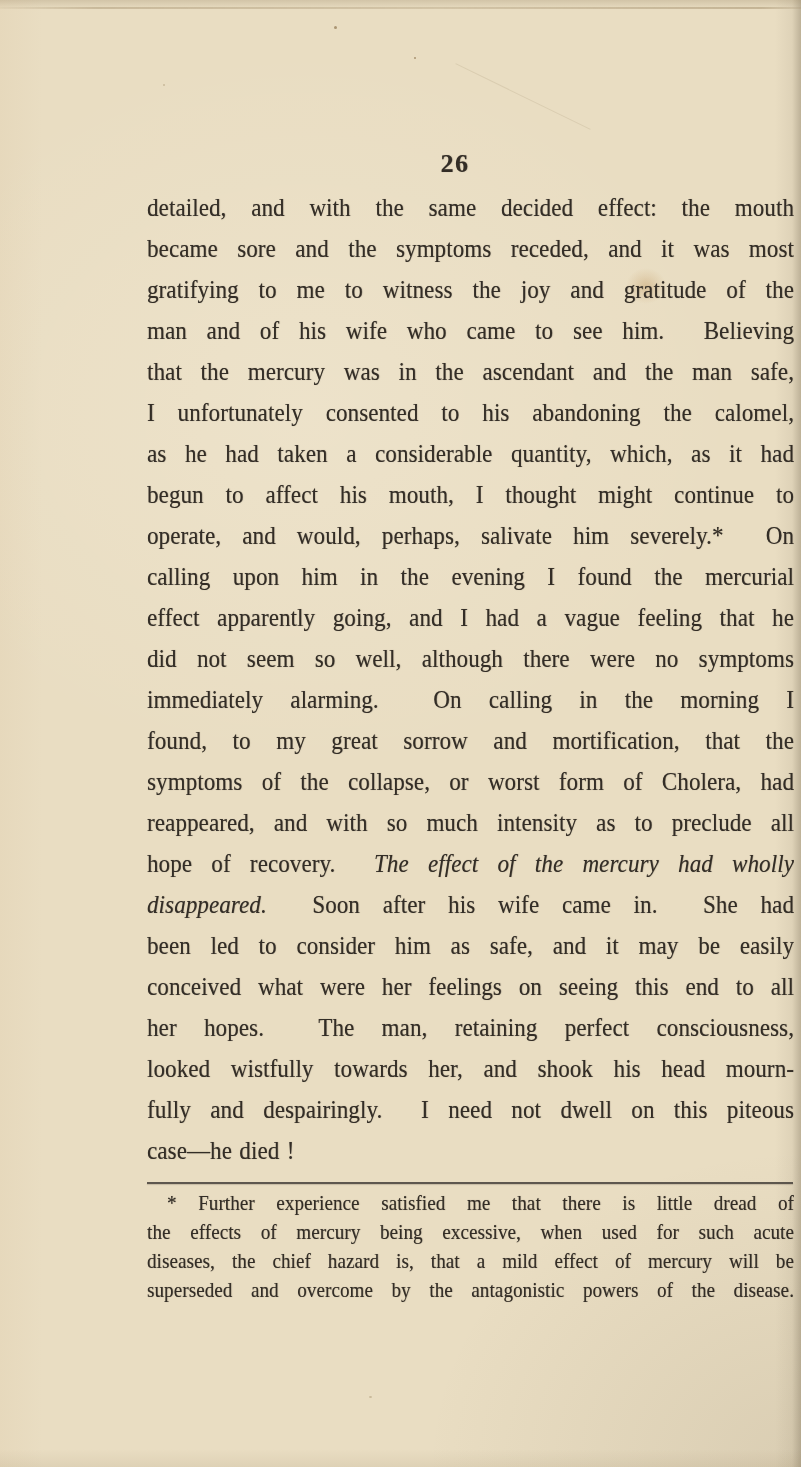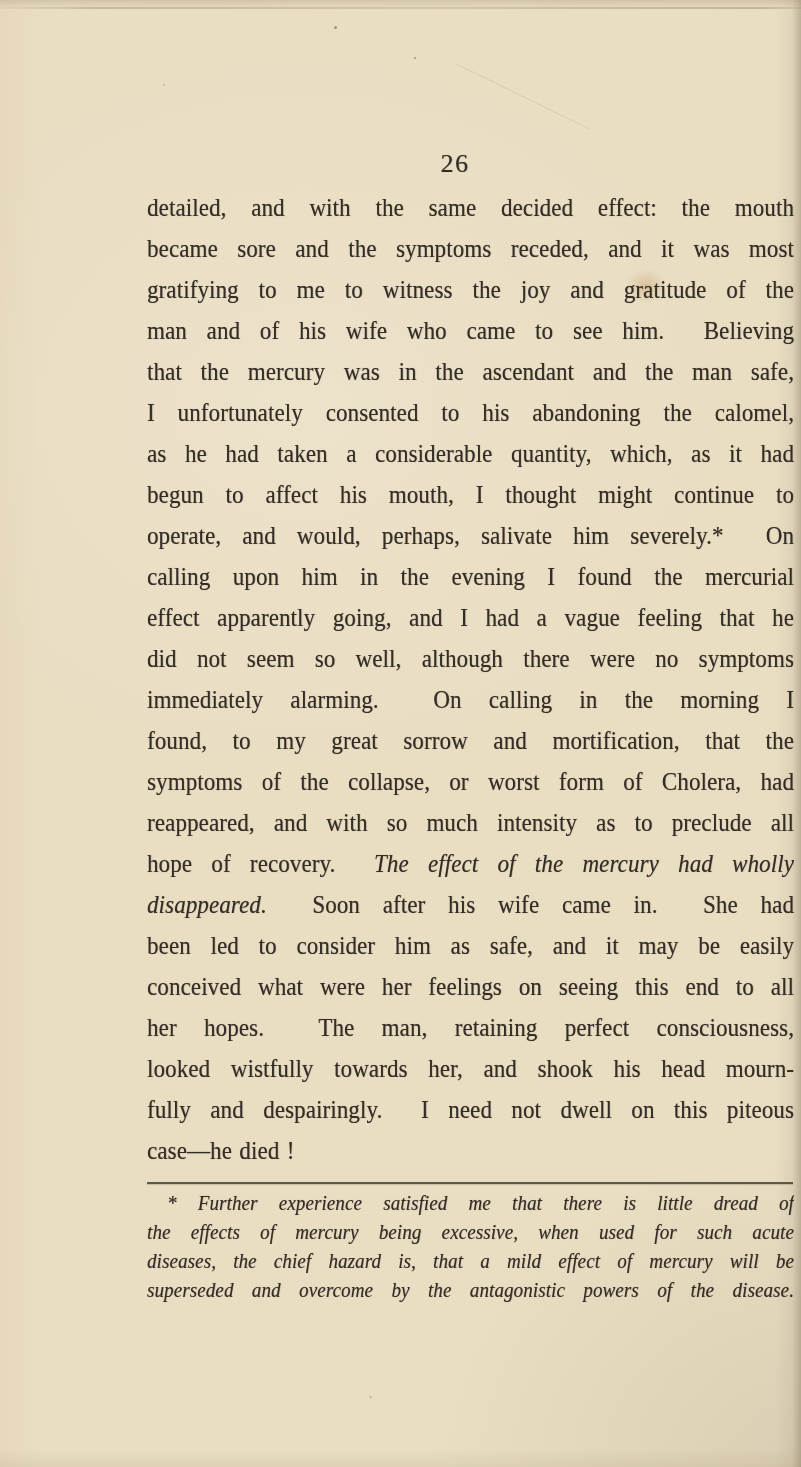--- a/index.html
+++ b/index.html
@@ -40,42 +40,42 @@
   .speck{position:absolute;border-radius:50%;background:rgba(118,90,50,0.55);pointer-events:none;}
   .speck.s1{left:334px;top:26px;width:3px;height:3px;}
   .speck.s2{left:414px;top:57px;width:2px;height:2px;}
   .speck.s3{left:369px;top:1396px;width:3px;height:2px;opacity:.5;}
   .speck.s4{left:163px;top:84px;width:2px;height:2px;opacity:.5;}
 
   .inked{text-shadow:0.4px 0.4px 0.7px rgba(51,45,38,0.5);}
 
   .folio{
     position:absolute;top:149px;left:405px;width:100px;
-    text-align:center;font-size:26px;letter-spacing:1.5px;
+    text-align:center;font-size:26px;letter-spacing:1.5px;font-weight:bold;
   }
   .body-text{
     position:absolute;top:187px;left:147px;width:647px;
     font-size:23px;word-spacing:1.5px;letter-spacing:0.1px;
   }
   .line{
     height:41px;line-height:41px;overflow:hidden;
     text-align:justify;text-align-last:justify;text-justify:inter-word;
     transform:scaleY(1.12);
   }
   .line.nojust{text-align-last:left;}
   .it{font-style:italic;}
 
   .rule{
     position:absolute;top:1182px;left:147px;width:646px;height:2px;
     background:var(--rule,#46403a);opacity:0.85;
     box-shadow:0 1px 1px rgba(70,60,50,0.25);
   }
   .footnote{
     position:absolute;top:1188px;left:147px;width:647px;
-    font-size:19px;word-spacing:1px;letter-spacing:0.1px;font-style:italic;
+    font-size:19px;word-spacing:1px;letter-spacing:0.1px;
   }
   .fline{
     height:29px;line-height:29px;overflow:hidden;
     text-align:justify;text-align-last:justify;text-justify:inter-word;
     transform:scaleY(1.08);
   }
   .fline.indent{text-indent:20px;}
 </style>
 </head>
 <body>

